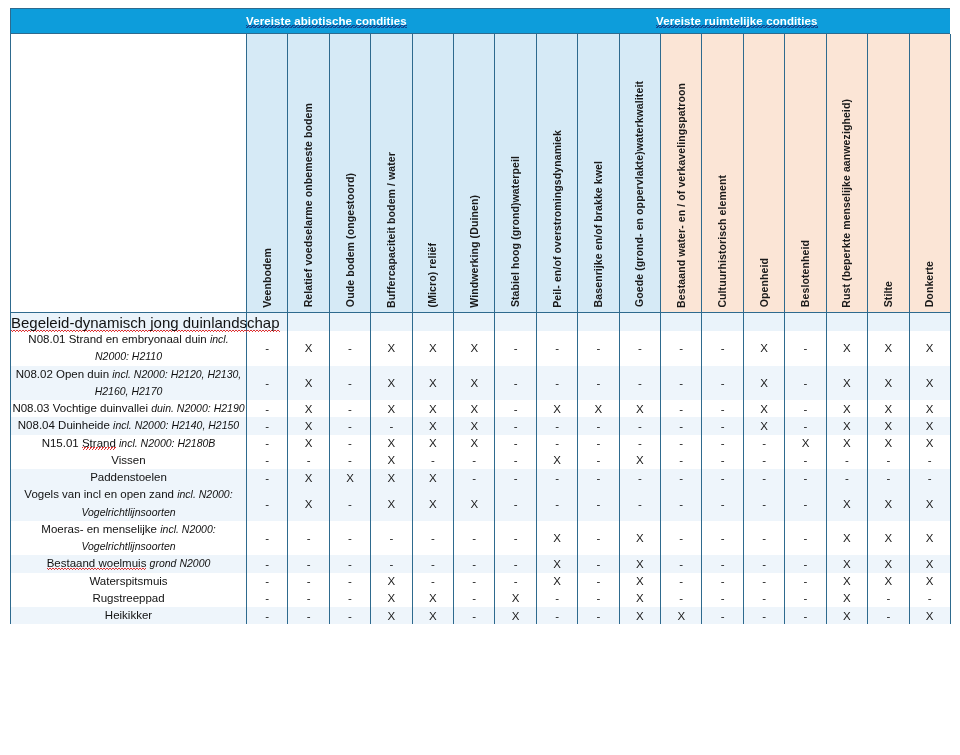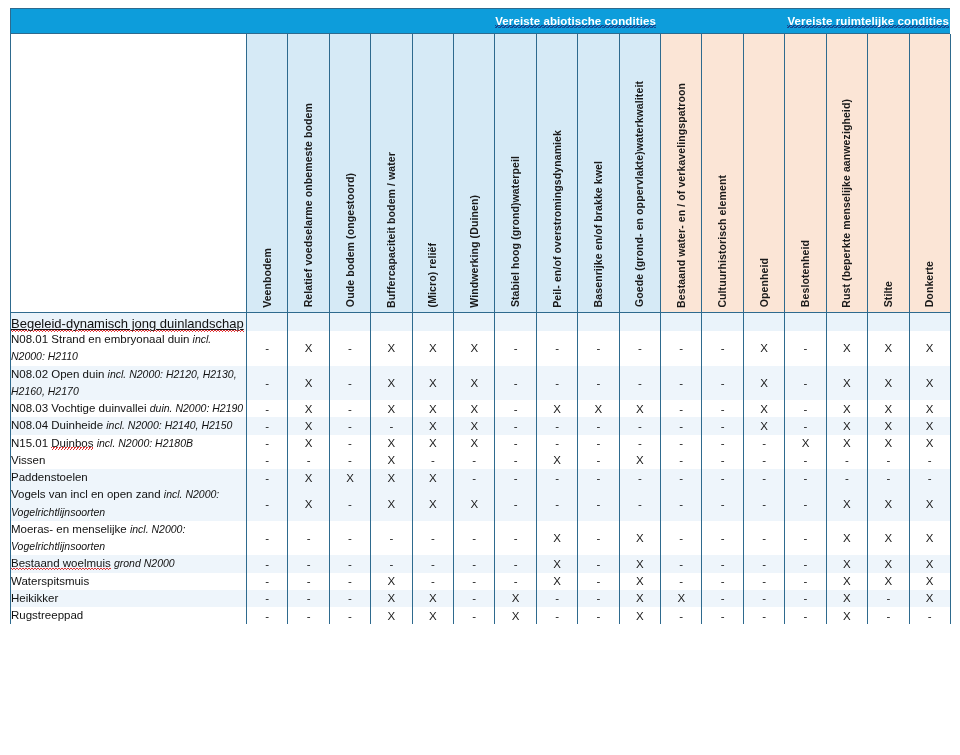--- a/index.html
+++ b/index.html
@@ -27,21 +27,21 @@
     border-bottom: 1px solid #2e6a8e;
   }
   .banner-pad {
     width: 236px;
     background: #0d9ddb;
     border-left: 1px solid #2e6a8e;
   }
   .banner-cell {
     display: flex;
     align-items: center;
-    justify-content: flex-end;
+    justify-content: flex-start;
     color: #ffffff;
     font-weight: bold;
     font-size: 11.5px;
     letter-spacing: .1px;
     background: #0d9ddb;
     position: relative;
   }
   .banner-abio { width: 410px; }
   .banner-ruim { width: 293px; }
   .sq-w {
@@ -105,44 +105,43 @@
     white-space: nowrap;
     letter-spacing: .1px;
   }
 
   
   tr.grp td {
     background: #eaf3fa;
     height: 19px;
   }
   .grp-label {
-    font-size: 13px;
+    font-size: 15px;
     color: #111;
     padding: 2px 4px 2px 10px;
     text-align: left;
     vertical-align: middle;
     white-space: nowrap;
-    text-decoration: underline;
   }
   .grp-label .misspell-h {
     background-image: repeating-linear-gradient(
       135deg,
       #e03030 0 1px, transparent 1px 2px);
     background-size: 3px 2.5px;
     background-repeat: repeat-x;
     background-position: left bottom;
     padding-bottom: 1px;
   }
 
   
   tr.drow td { vertical-align: middle; }
   .rlabel {
     font-size: 11.5px;
     color: #111;
-    text-align: left;
+    text-align: center;
     padding: 5px 6px 5px 10px;
     line-height: 1.5;
     vertical-align: middle;
   }
   .rlabel em { font-style: italic; font-size: 10.5px; }
   .rlabel .misspell-h {
     background-image: repeating-linear-gradient(
       135deg,
       #e03030 0 1px, transparent 1px 2px);
     background-size: 3px 2.5px;
@@ -383,21 +382,21 @@
           <td class="cell">-</td>
           <td class="cell">-</td>
           <td class="cell">-</td>
           <td class="cell">X</td>
           <td class="cell">-</td>
           <td class="cell">X</td>
           <td class="cell">X</td>
           <td class="cell">X</td>
         </tr>
         <tr class="drow odd">
-          <td class="rlabel"><span class="">N15.01 <span class="misspell-h">Duinbos</span> </span><em>incl. N2000: H2180B</em></td>
+          <td class="rlabel"><span class="">N15.01 <span class="misspell-h">Strand</span> </span><em>incl. N2000: H2180B</em></td>
           <td class="cell">-</td>
           <td class="cell">X</td>
           <td class="cell">-</td>
           <td class="cell">X</td>
           <td class="cell">X</td>
           <td class="cell">X</td>
           <td class="cell">-</td>
           <td class="cell">-</td>
           <td class="cell">-</td>
           <td class="cell">-</td>
@@ -522,56 +521,56 @@
           <td class="cell">-</td>
           <td class="cell">X</td>
           <td class="cell">-</td>
           <td class="cell">-</td>
           <td class="cell">-</td>
           <td class="cell">-</td>
           <td class="cell">X</td>
           <td class="cell">X</td>
           <td class="cell">X</td>
         </tr>
+        <tr class="drow odd">
+          <td class="rlabel"><span>Rugstreeppad</span></td>
+          <td class="cell">-</td>
+          <td class="cell">-</td>
+          <td class="cell">-</td>
+          <td class="cell">X</td>
+          <td class="cell">X</td>
+          <td class="cell">-</td>
+          <td class="cell">X</td>
+          <td class="cell">-</td>
+          <td class="cell">-</td>
+          <td class="cell">X</td>
+          <td class="cell">-</td>
+          <td class="cell">-</td>
+          <td class="cell">-</td>
+          <td class="cell">-</td>
+          <td class="cell">X</td>
+          <td class="cell">-</td>
+          <td class="cell">-</td>
+        </tr>
         <tr class="drow even">
           <td class="rlabel"><span>Heikikker</span></td>
           <td class="cell">-</td>
           <td class="cell">-</td>
           <td class="cell">-</td>
           <td class="cell">X</td>
           <td class="cell">X</td>
           <td class="cell">-</td>
           <td class="cell">X</td>
           <td class="cell">-</td>
           <td class="cell">-</td>
           <td class="cell">X</td>
           <td class="cell">X</td>
           <td class="cell">-</td>
           <td class="cell">-</td>
           <td class="cell">-</td>
           <td class="cell">X</td>
           <td class="cell">-</td>
           <td class="cell">X</td>
         </tr>
-        <tr class="drow odd">
-          <td class="rlabel"><span>Rugstreeppad</span></td>
-          <td class="cell">-</td>
-          <td class="cell">-</td>
-          <td class="cell">-</td>
-          <td class="cell">X</td>
-          <td class="cell">X</td>
-          <td class="cell">-</td>
-          <td class="cell">X</td>
-          <td class="cell">-</td>
-          <td class="cell">-</td>
-          <td class="cell">X</td>
-          <td class="cell">-</td>
-          <td class="cell">-</td>
-          <td class="cell">-</td>
-          <td class="cell">-</td>
-          <td class="cell">X</td>
-          <td class="cell">-</td>
-          <td class="cell">-</td>
-        </tr>
       </tbody>
   </table>
 
 </div>
 
 </body></html>

